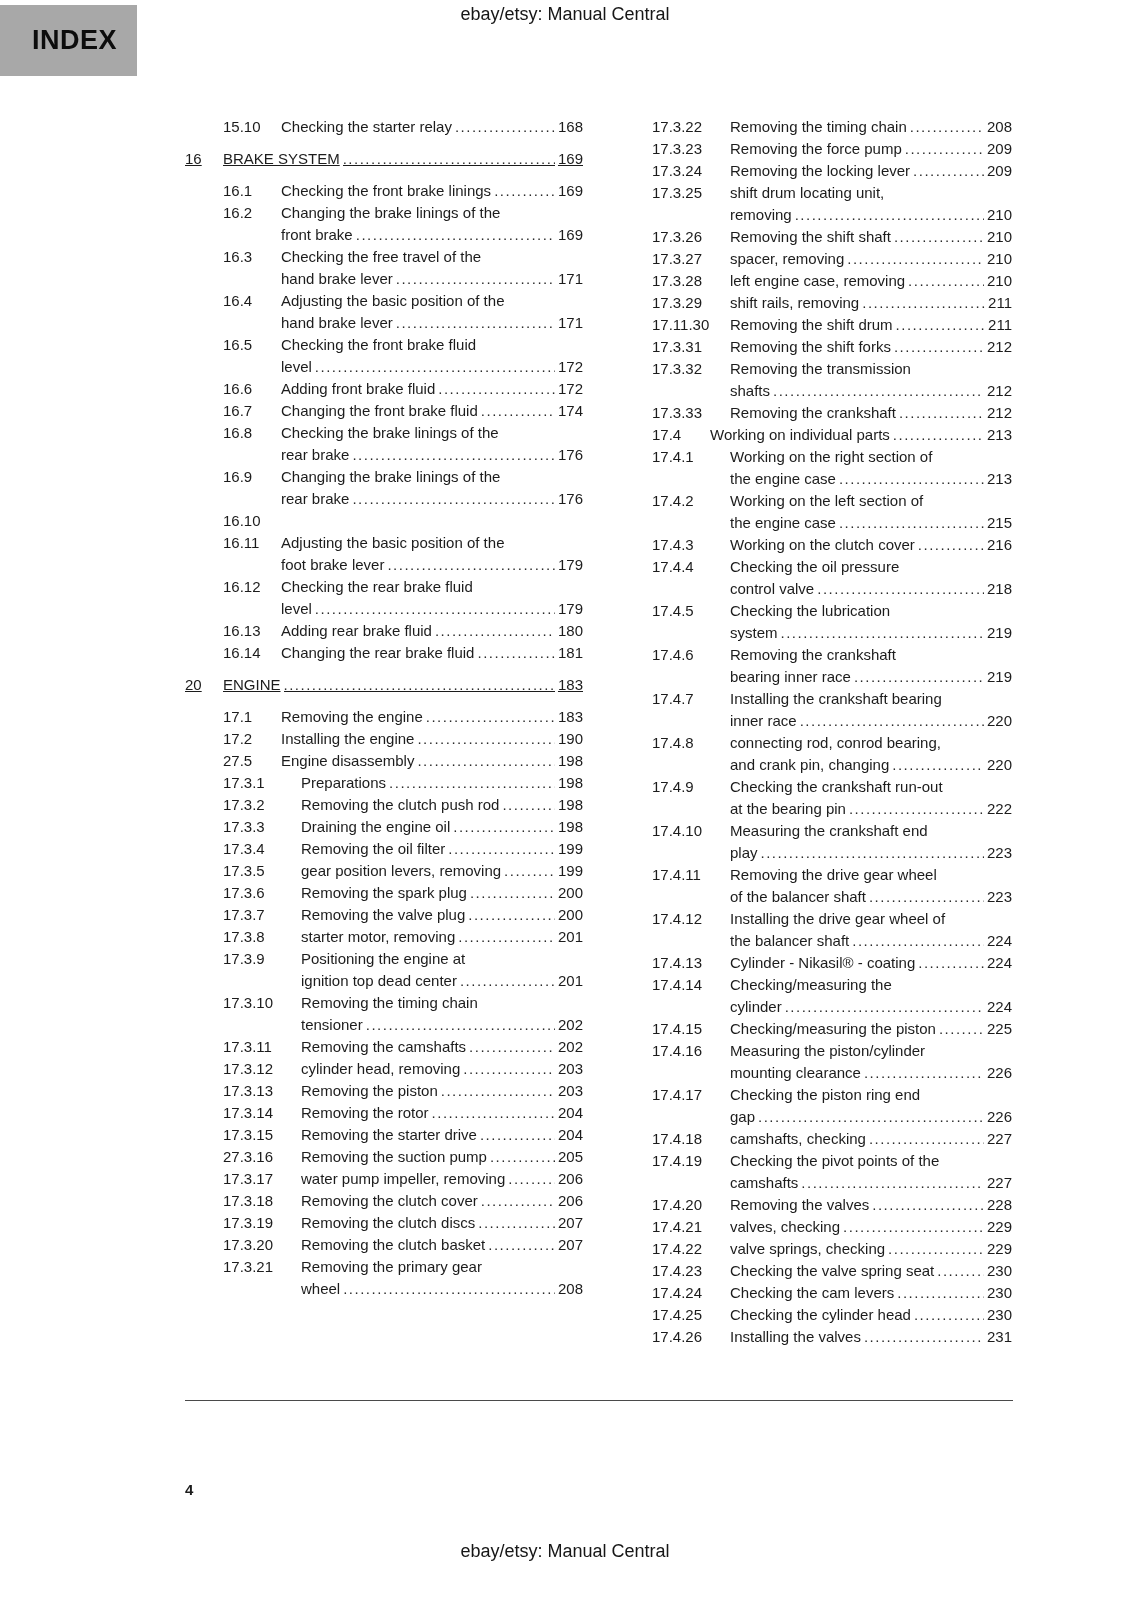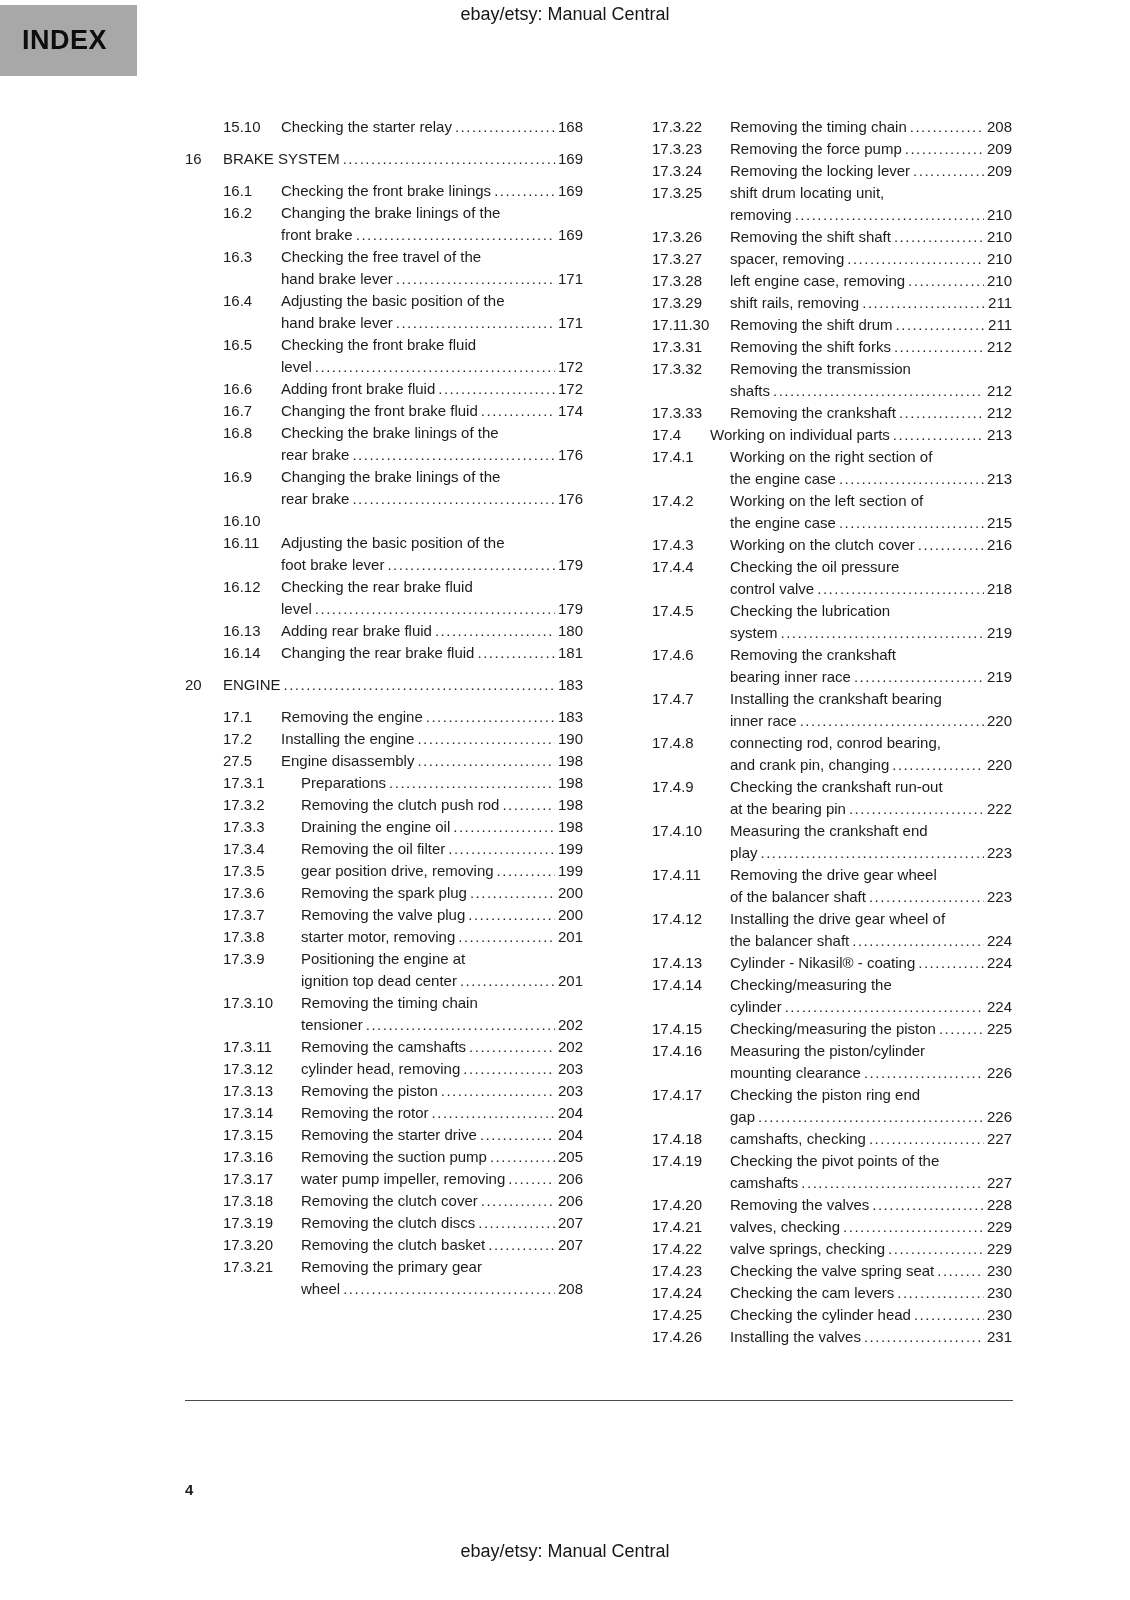--- a/index.html
+++ b/index.html
@@ -15,35 +15,35 @@
     position: absolute; top: 2px; left: 0; width: 100%;
     text-align: center;
     font-size: 18px; line-height: 24px;
     color: #161616;
   }
   .index-box {
     position: absolute; top: 5px; left: 0;
     width: 137px; height: 71px;
     background: #a8a8a8;
     display: flex; align-items: center;
-    padding-left: 22px;
+    padding-left: 32px;
     font-size: 27px; font-weight: bold;
     letter-spacing: 0.5px;
     color: #0d0d0d;
   }
   .toc {
     position: absolute; top: 116px; left: 185px;
     display: flex;
     font-size: 15px; line-height: 22px;
   }
   .col { width: 398px; }
   .col2 { margin-left: 31px; }
   .entry { display: flex; }
   .entry .num { flex-shrink: 0; }
-  .lvl1 { margin-top: 10px; margin-bottom: 10px; }
+  .lvl1 { margin-top: 10px; margin-bottom: 10px; text-decoration: underline; }
   .lvl1 .num { width: 38px; }
   .lvl2 { margin-left: 38px; }
   .lvl2 .num { width: 58px; }
   .lvl3 { margin-left: 38px; }
   .lvl3 .num { width: 78px; }
   .body { flex: 1; min-width: 0; }
   .cont { display: block; }
   .last { display: flex; align-items: baseline; }
   .t { flex-shrink: 0; }
   .dots {
@@ -318,21 +318,21 @@
         <span class="t">Removing the oil filter</span>
         <span class="dots"></span>
         <span class="page">199</span>
       </span>
     </span>
   </div>
       <div class="entry lvl3">
     <span class="num">17.3.5</span>
     <span class="body">
       <span class="last">
-        <span class="t">gear position drive, removing</span>
+        <span class="t">gear position levers, removing</span>
         <span class="dots"></span>
         <span class="page">199</span>
       </span>
     </span>
   </div>
       <div class="entry lvl3">
     <span class="num">17.3.6</span>
     <span class="body">
       <span class="last">
         <span class="t">Removing the spark plug</span>
@@ -427,21 +427,21 @@
     <span class="num">17.3.15</span>
     <span class="body">
       <span class="last">
         <span class="t">Removing the starter drive</span>
         <span class="dots"></span>
         <span class="page">204</span>
       </span>
     </span>
   </div>
       <div class="entry lvl3">
-    <span class="num">17.3.16</span>
+    <span class="num">27.3.16</span>
     <span class="body">
       <span class="last">
         <span class="t">Removing the suction pump</span>
         <span class="dots"></span>
         <span class="page">205</span>
       </span>
     </span>
   </div>
       <div class="entry lvl3">
     <span class="num">17.3.17</span>

